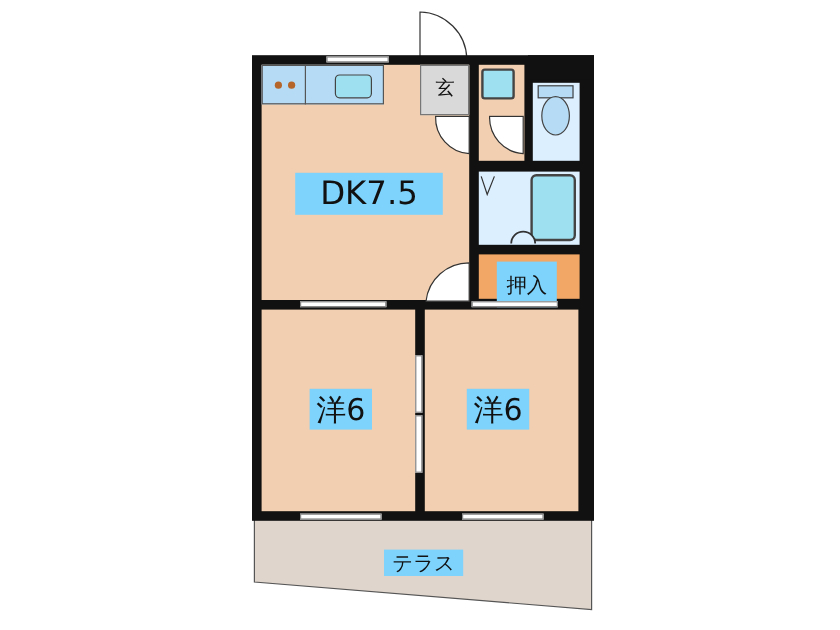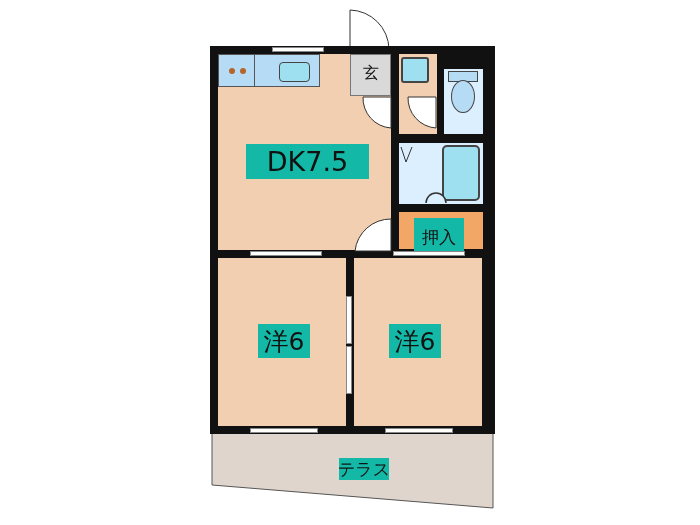--- a/index.html
+++ b/index.html
@@ -1,30 +1,30 @@
 <!DOCTYPE html>
 <html><head>
 <meta charset="utf-8">
 <style>
   html,body{margin:0;padding:0;background:#fff;}
   body{width:700px;height:525px;position:relative;overflow:hidden;font-family:"DejaVu Sans","Liberation Sans",sans-serif;}
   .abs{position:absolute;}
   .wall{position:absolute;background:#111;}
   .floor{position:absolute;background:#f2cfb0;}
   .wet{position:absolute;background:#dcefff;}
-  .label{position:absolute;background:#14b8a6;color:#111;display:flex;align-items:center;justify-content:center;white-space:nowrap;}
+  .label{position:absolute;background:#7dd3fc;color:#111;display:flex;align-items:center;justify-content:center;white-space:nowrap;}
   .win{position:absolute;background:#fff;border:1px solid #888;box-sizing:border-box;}
 </style>
 </head>
 <body>
 
 <svg class="abs" style="left:210px;top:430px;" width="285" height="80">
   <polygon points="2,2 283,2 283,78 2,55" fill="#e0d5cc" stroke="#555" stroke-width="1"></polygon>
 </svg>
-<div class="label" style="left:339px;top:458px;width:50px;height:22px;font-size:17px;">テラス</div>
+<div class="label" style="left:320px;top:458px;width:66px;height:22px;font-size:17px;">テラス</div>
 
 <svg class="abs" style="left:349px;top:8px;" width="45" height="42">
   <path d="M1,41 L1,2 A40,40 0 0 1 40,41" fill="#fff" stroke="#333" stroke-width="1"></path>
 </svg>
 
 <div class="wall" style="left:210px;top:46px;width:285px;height:388px;"></div>
 <div class="wall" style="left:440px;top:46px;width:55px;height:20px;"></div>
 
 <div class="floor" style="left:218px;top:54px;width:173px;height:196px;"></div>
 

